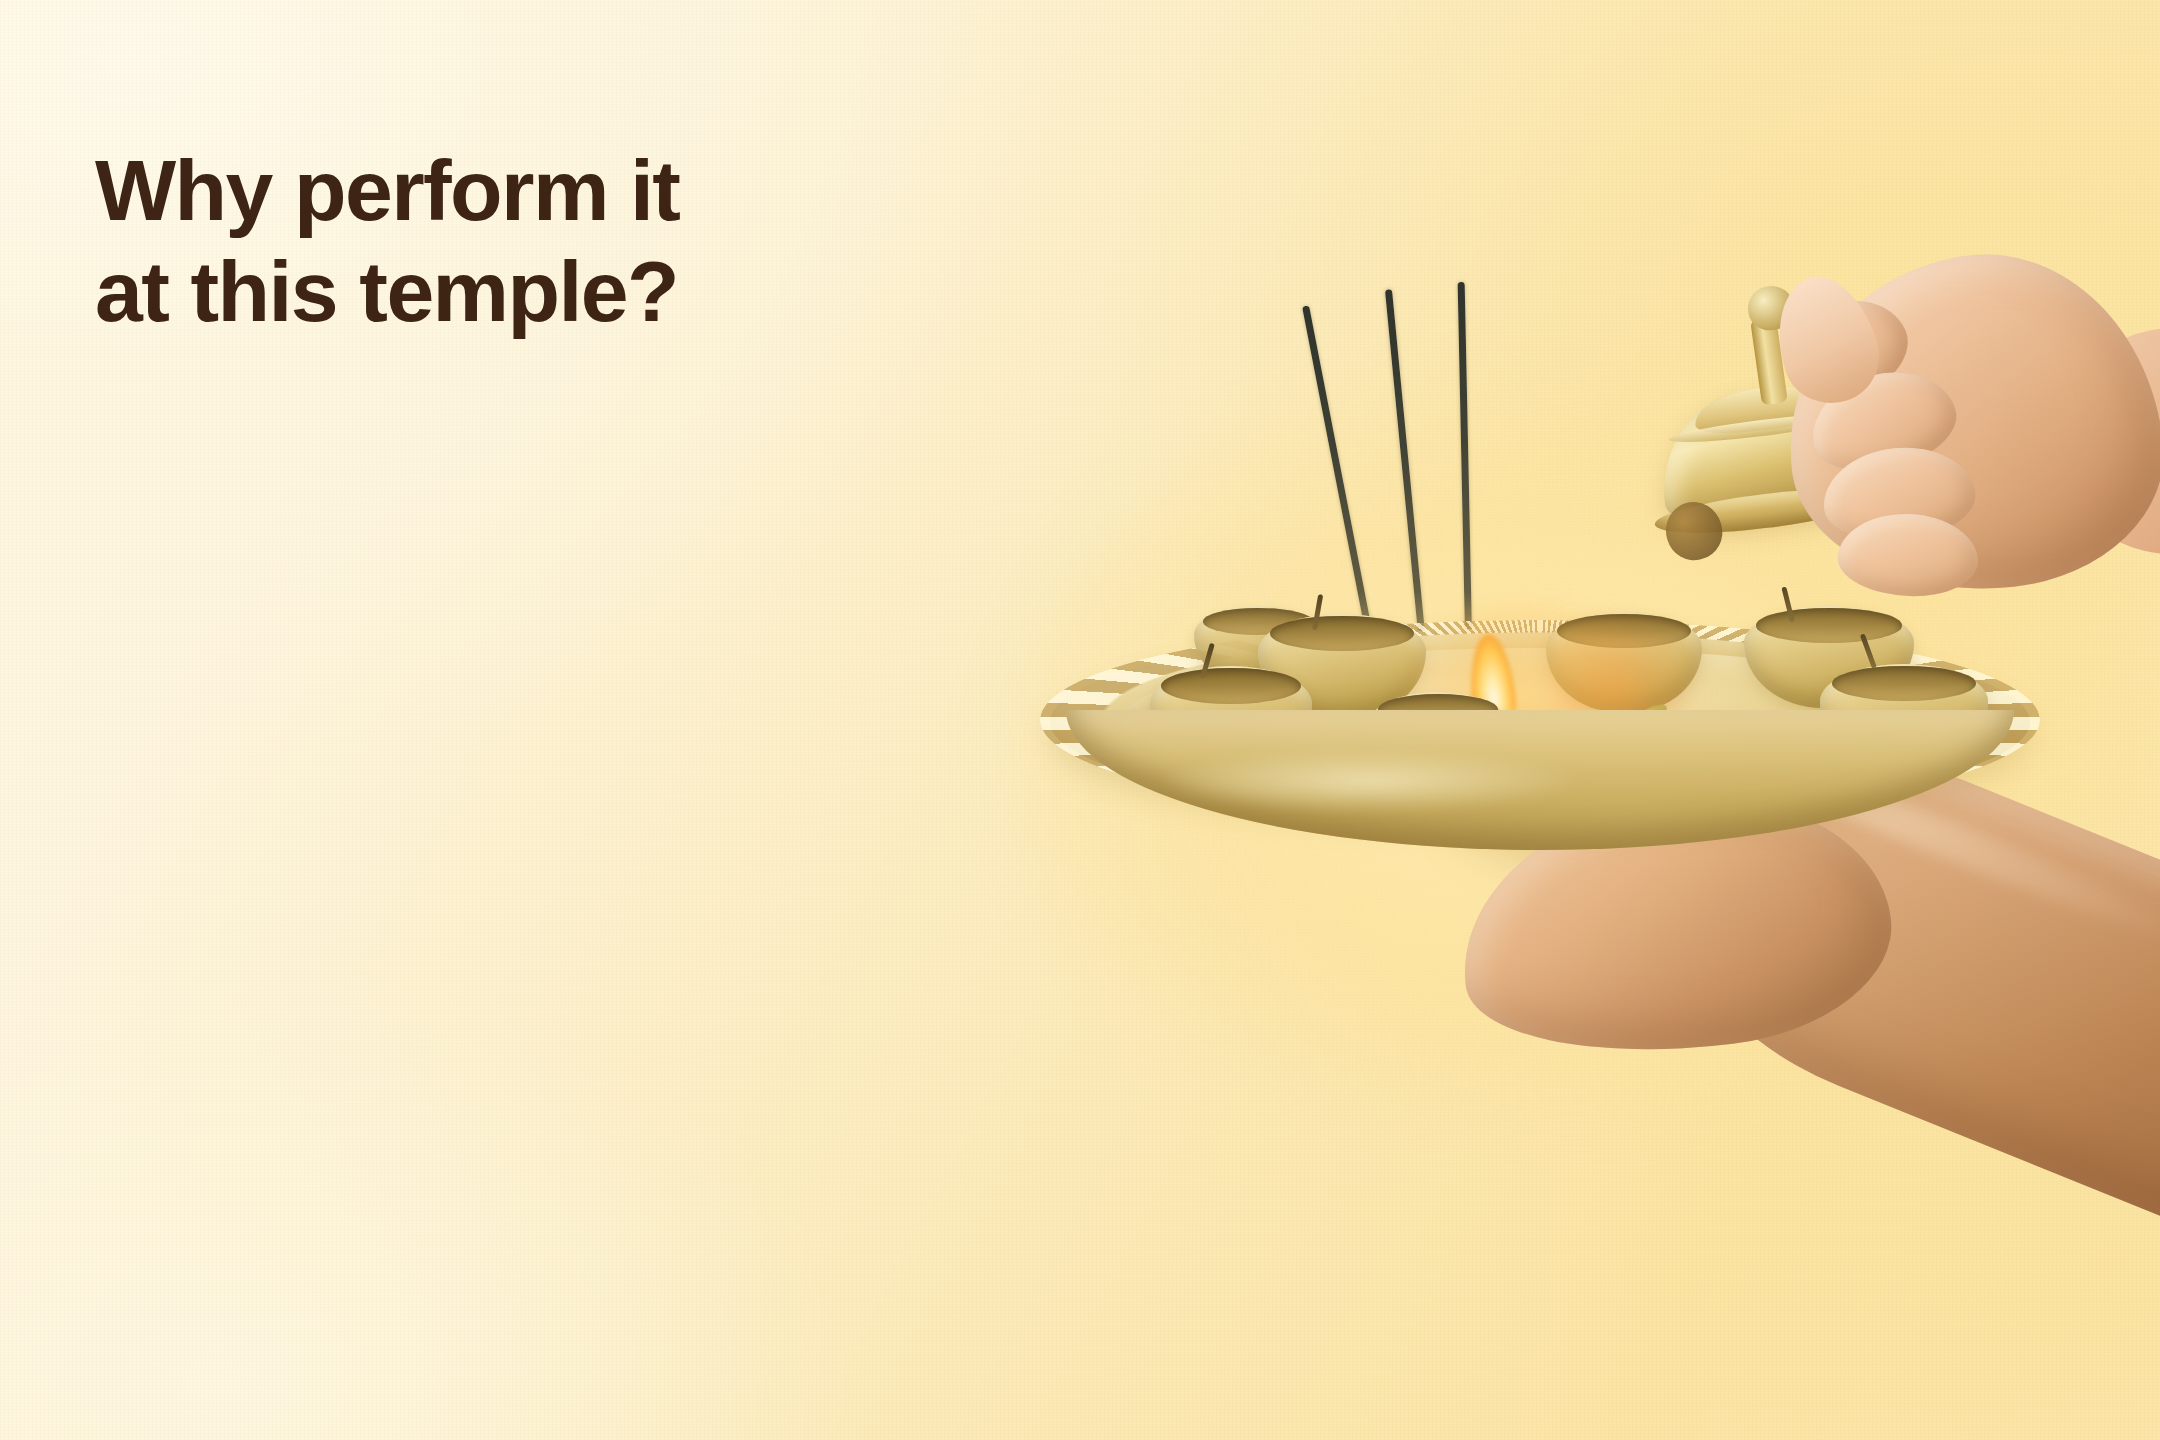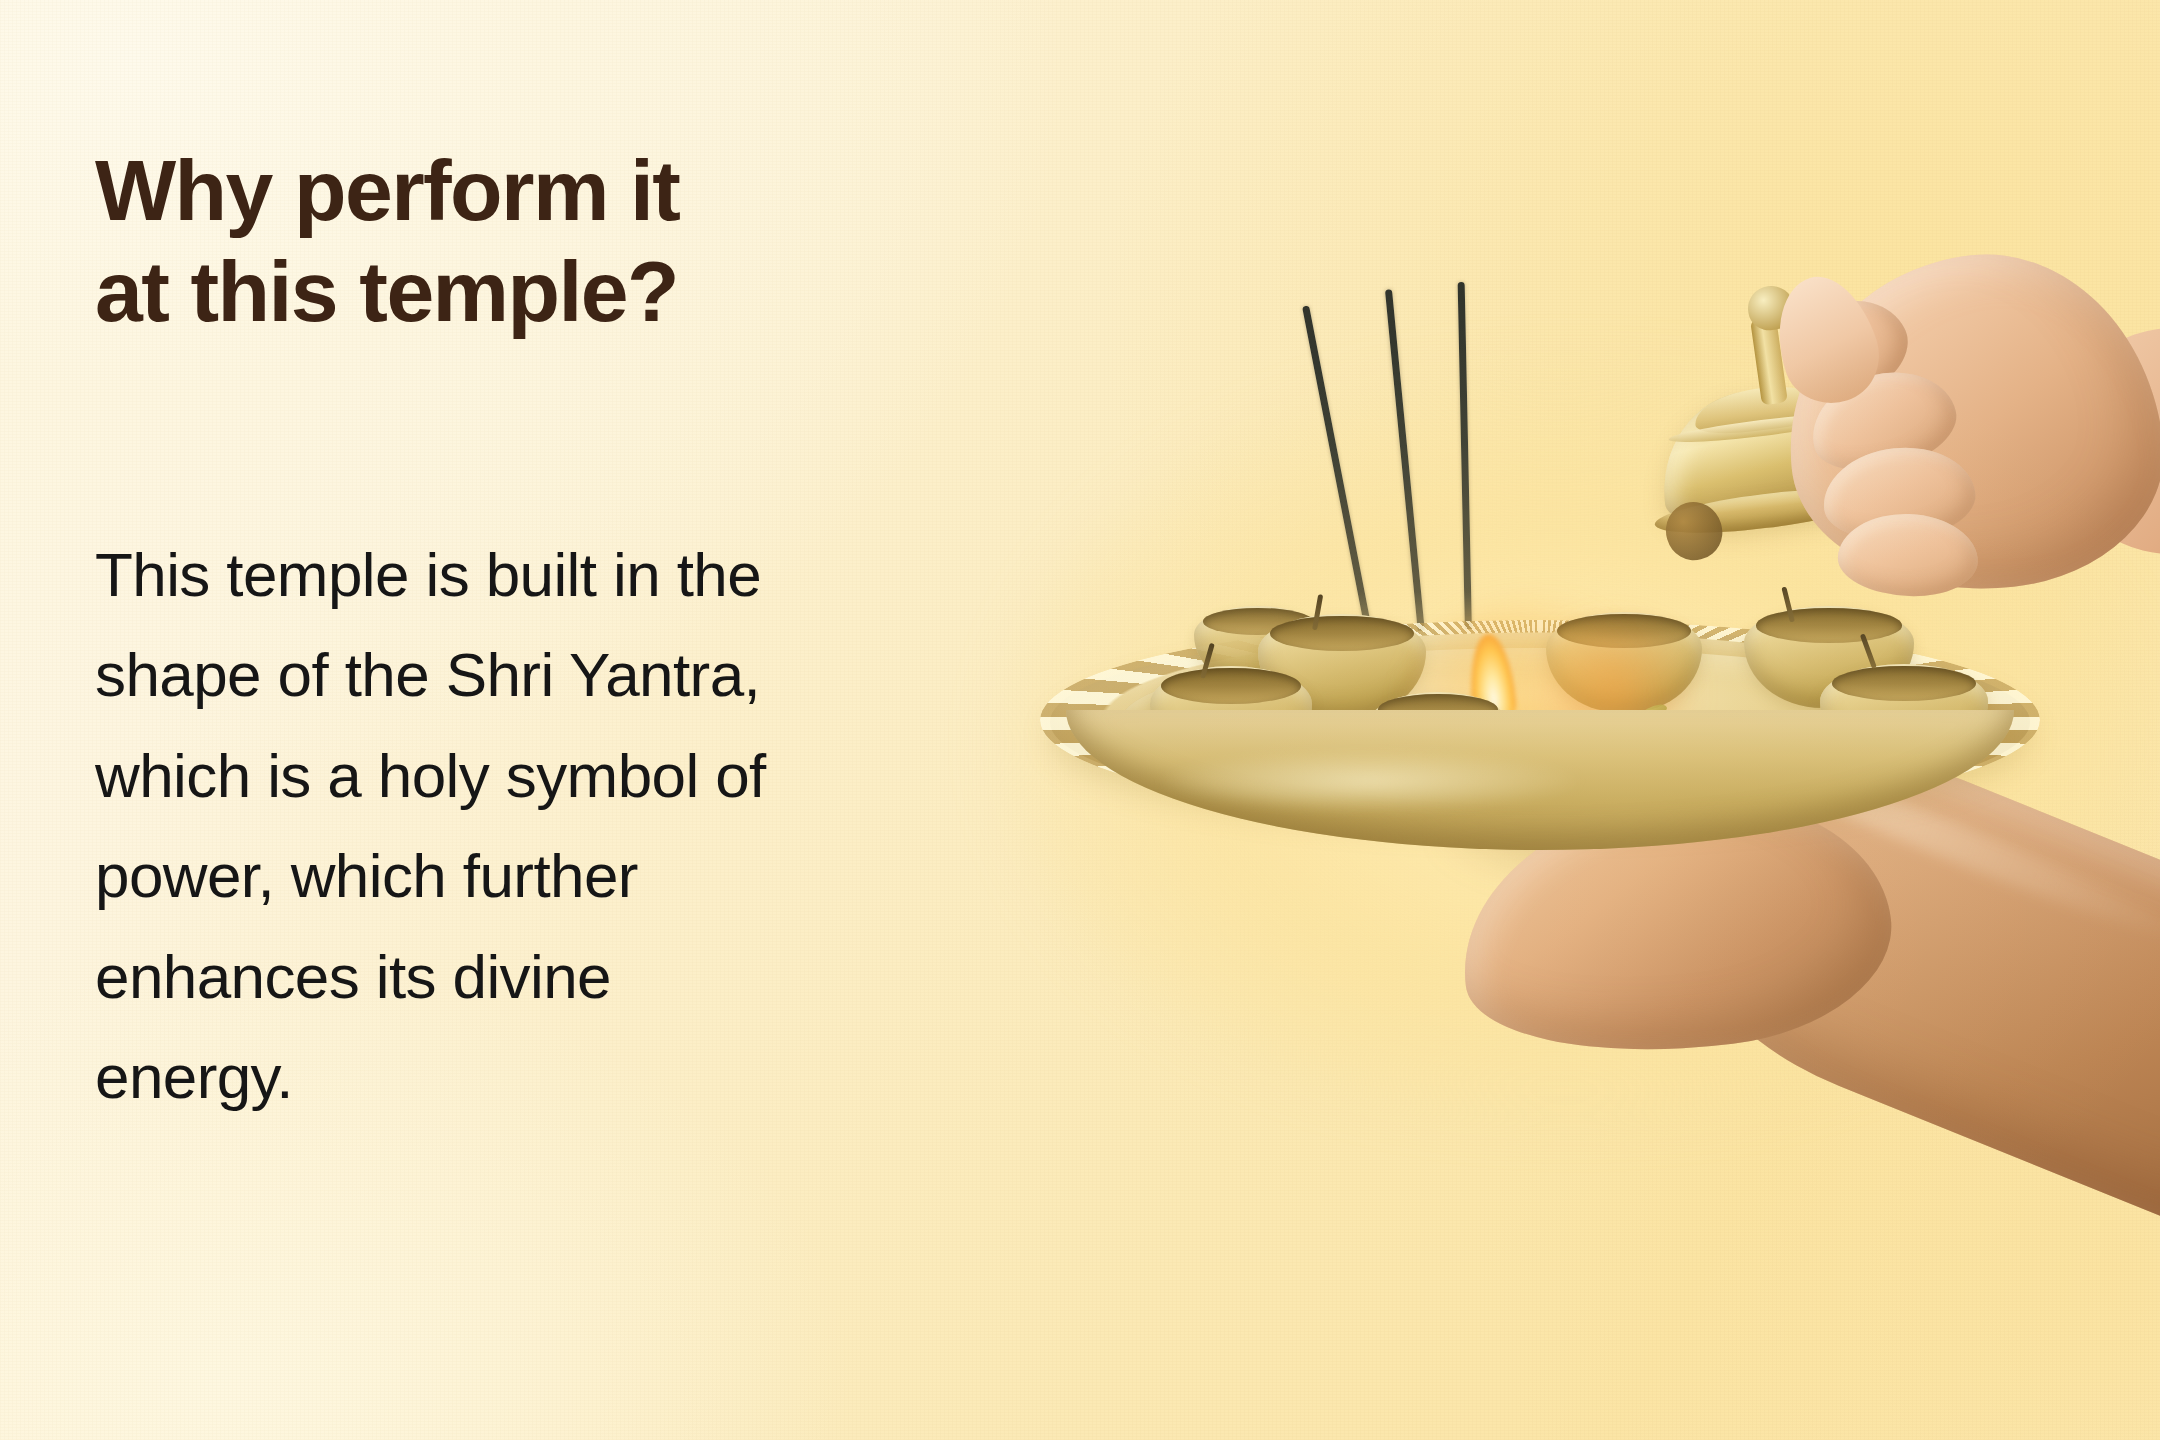--- a/index.html
+++ b/index.html
@@ -424,26 +424,20 @@
 <div id="stage">
 
   <div class="bg-base"></div>
   <div class="bg-warm-right"></div>
   <div class="bg-soft-left-bottom"></div>
   <div class="bg-grain"></div>
 
   <div class="text-col">
     <h1 class="headline">Why perform it
 at this temple?</h1>
-    <p class="body-copy">This temple is built in the
-shape of the Shri Yantra,
-which is a holy symbol of
-power, which further
-enhances its divine
-energy.</p>
   </div>
 
   <div class="scene">
 
     <div class="scene-glow"></div>
 
     <div class="incense i1"></div>
     <div class="incense i2"></div>
     <div class="incense i3"></div>
 

